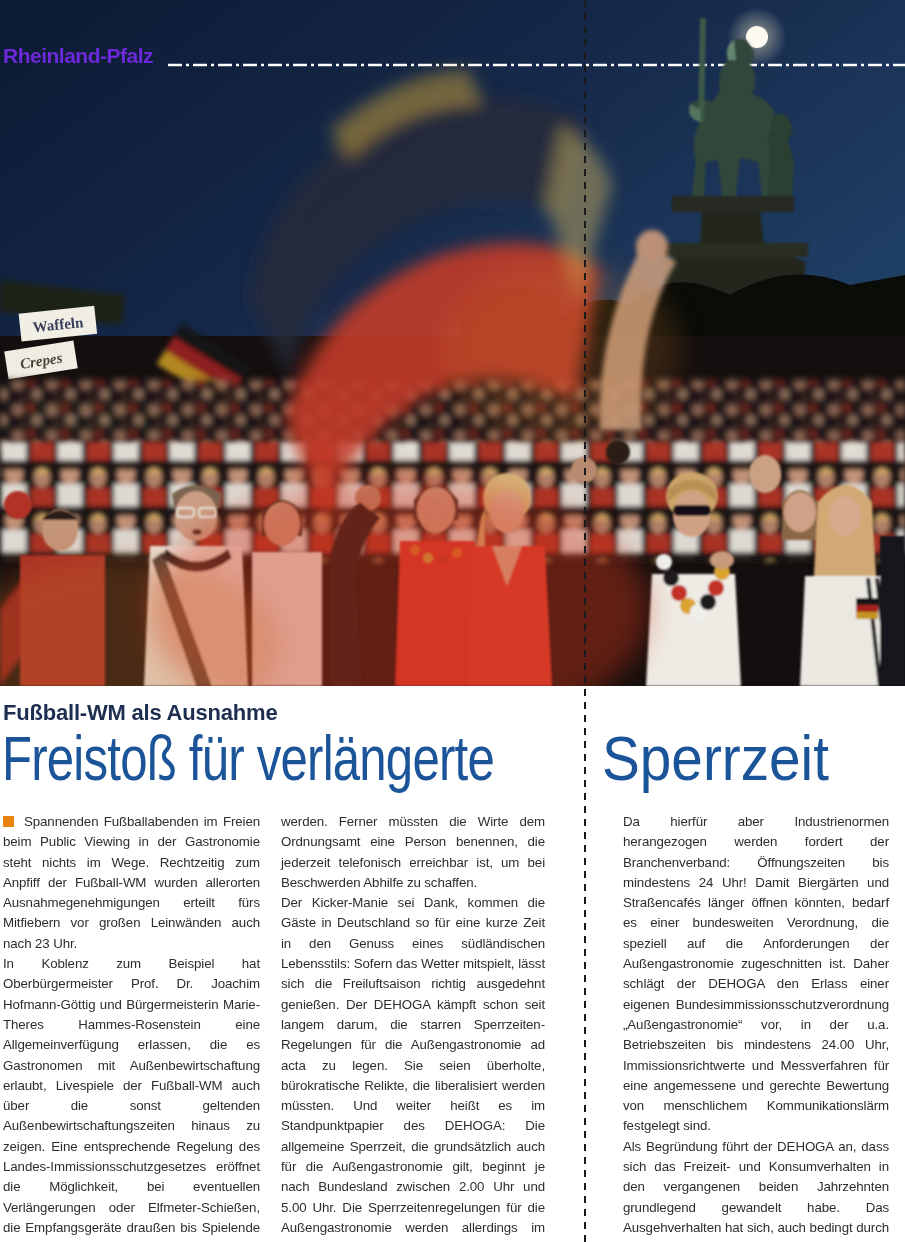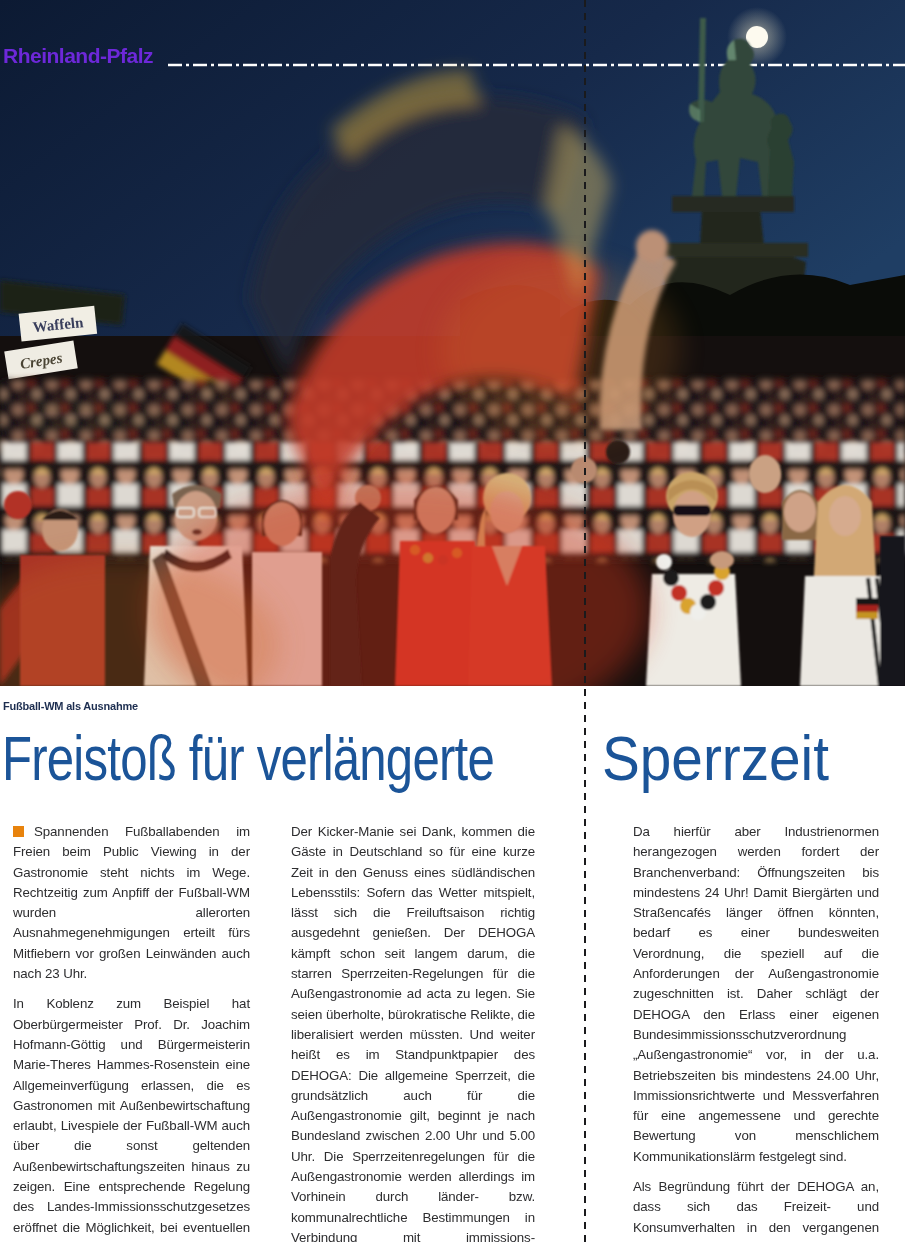--- a/index.html
+++ b/index.html
@@ -11,35 +11,35 @@
   .region-label{
     position:absolute;left:3px;top:44px;z-index:3;
     color:#6d28d9;font-size:21px;font-weight:bold;letter-spacing:-0.5px;
   }
   .vline{
     position:absolute;left:584px;top:0;width:2px;height:1242px;z-index:5;
     background:repeating-linear-gradient(180deg,#1a1a1c 0 7px,transparent 7px 13px);
   }
   .kicker{
     position:absolute;left:3px;top:700px;z-index:2;
-    font-size:11px;font-weight:bold;color:#1d2e50;letter-spacing:-0.2px;
+    font-size:22px;font-weight:bold;color:#1d2e50;letter-spacing:-0.2px;
   }
   .headline{
     position:absolute;left:0;top:722px;height:80px;width:905px;z-index:2;
     color:#1b5498;font-size:63px;font-weight:400;white-space:nowrap;
   }
   .headline .h-part{position:absolute;top:0;display:inline-block;transform-origin:0 0;}
   .headline .h1{left:2px;transform:scaleX(0.78);letter-spacing:-1px;}
   .headline .h2{left:602px;transform:scaleX(0.9);}
   .col{
     position:absolute;top:812px;z-index:2;
     font-size:13.3px;line-height:20.3px;color:#2d2d2f;
     text-align:justify;letter-spacing:-0.1px;
   }
-  .col p{margin:10px;}
+  .col p{margin:0;}
   .col-1{left:3px;width:257px;}
   .col-2{left:281px;width:264px;}
   .col-3{left:623px;width:266px;}
   .bullet{display:inline-block;width:11px;height:11px;background:#e8830d;margin-right:10px;vertical-align:-1px;}
 </style>
 </head>
 <body>
 
 <div class="photo-wrap">
 <svg width="905" height="686" viewBox="0 0 905 686" xmlns="http://www.w3.org/2000/svg">
@@ -245,19 +245,20 @@
   <span class="h-part h2">Sperrzeit</span>
 </div>
 
 <div class="col col-1">
   <p><span class="bullet"></span><span>Spannenden Fußballabenden im Freien beim Public Viewing in der Gastronomie steht nichts im Wege. Rechtzeitig zum Anpfiff der Fußball-WM wurden allerorten Ausnahmegenehmigungen erteilt fürs Mitfiebern vor großen Leinwänden auch nach 23 Uhr.</span></p>
   <p>In Koblenz zum Beispiel hat Oberbürgermeister Prof. Dr. Joachim Hofmann-Göttig und Bürgermeisterin Marie-Theres Hammes-Rosenstein eine Allgemeinverfügung erlassen, die es Gastronomen mit Außenbewirtschaftung erlaubt, Livespiele der Fußball-WM auch über die sonst geltenden Außenbewirtschaftungszeiten hinaus zu zeigen. Eine entsprechende Regelung des Landes-Immissionsschutzgesetzes eröffnet die Möglichkeit, bei eventuellen Verlängerungen oder Elfmeter-Schießen, die Empfangsgeräte draußen bis Spielende laufen zu lassen, so der OB. Diese Erlaubnis schließe den Betrieb einer damit verbundenen Außengastronomie ein.</p>
 
 </div>
 
 <div class="col col-2">
+  <p>werden. Ferner müssten die Wirte dem Ordnungsamt eine Person benennen, die jederzeit telefonisch erreichbar ist, um bei Beschwerden Abhilfe zu schaffen.</p>
   <p>Der Kicker-Manie sei Dank, kommen die Gäste in Deutschland so für eine kurze Zeit in den Genuss eines südländischen Lebensstils: Sofern das Wetter mitspielt, lässt sich die Freiluftsaison richtig ausgedehnt genießen. Der DEHOGA kämpft schon seit langem darum, die starren Sperrzeiten-Regelungen für die Außengastronomie ad acta zu legen. Sie seien überholte, bürokratische Relikte, die liberalisiert werden müssten. Und weiter heißt es im Standpunktpapier des DEHOGA: Die allgemeine Sperrzeit, die grundsätzlich auch für die Außengastronomie gilt, beginnt je nach Bundesland zwischen 2.00 Uhr und 5.00 Uhr. Die Sperrzeitenregelungen für die Außengastronomie werden allerdings im Vorhinein durch länder- bzw. kommunalrechtliche Bestimmungen in Verbindung mit immissions-schutzrechtlichen Bundesvorschriften eingeschränkt und in der Regel auf 22.00 Uhr festgelegt. Begründet wird dies mit Lärmschutz.</p>
 </div>
 
 <div class="col col-3">
   <p>Da hierfür aber Industrienormen herangezogen werden fordert der Branchenverband: Öffnungszeiten bis mindestens 24 Uhr! Damit Biergärten und Straßencafés länger öffnen könnten, bedarf es einer bundesweiten Verordnung, die speziell auf die Anforderungen der Außengastronomie zugeschnitten ist. Daher schlägt der DEHOGA den Erlass einer eigenen Bundesimmissionsschutzverordnung „Außengastronomie“ vor, in der u.a. Betriebszeiten bis mindestens 24.00 Uhr, Immissionsrichtwerte und Messverfahren für eine angemessene und gerechte Bewertung von menschlichem Kommunikationslärm festgelegt sind.</p>
   <p><span>Als Begründung führt der DEHOGA an, dass sich das Freizeit- und Konsumverhalten in den vergangenen beiden Jahrzehnten grundlegend gewandelt habe. Das Ausgehverhalten hat sich, auch bedingt durch längere Ladenöffnungszeiten, zeitlich nach hinten verlagert. Viele Gäste gehen erst nach 20 oder 21 Uhr in die Biergärten und wollen dort bis 24 Uhr oder länger verweilen.</span></p>
 </div>
 
 </body></html>

